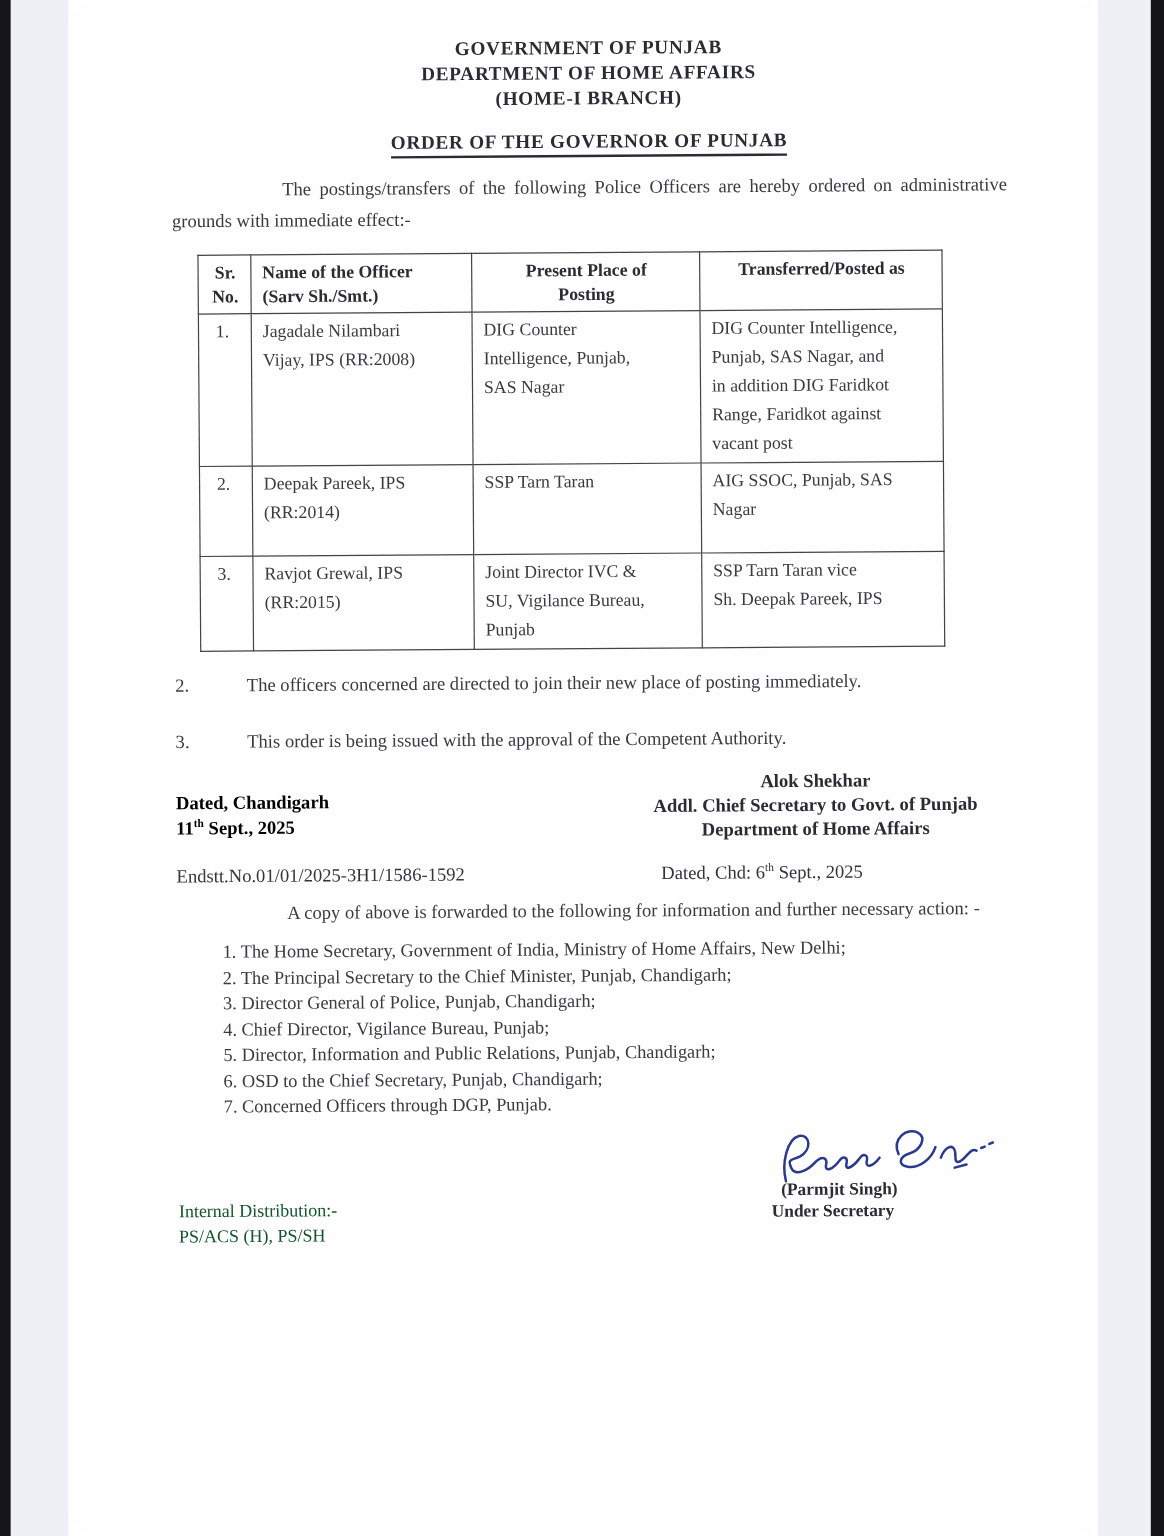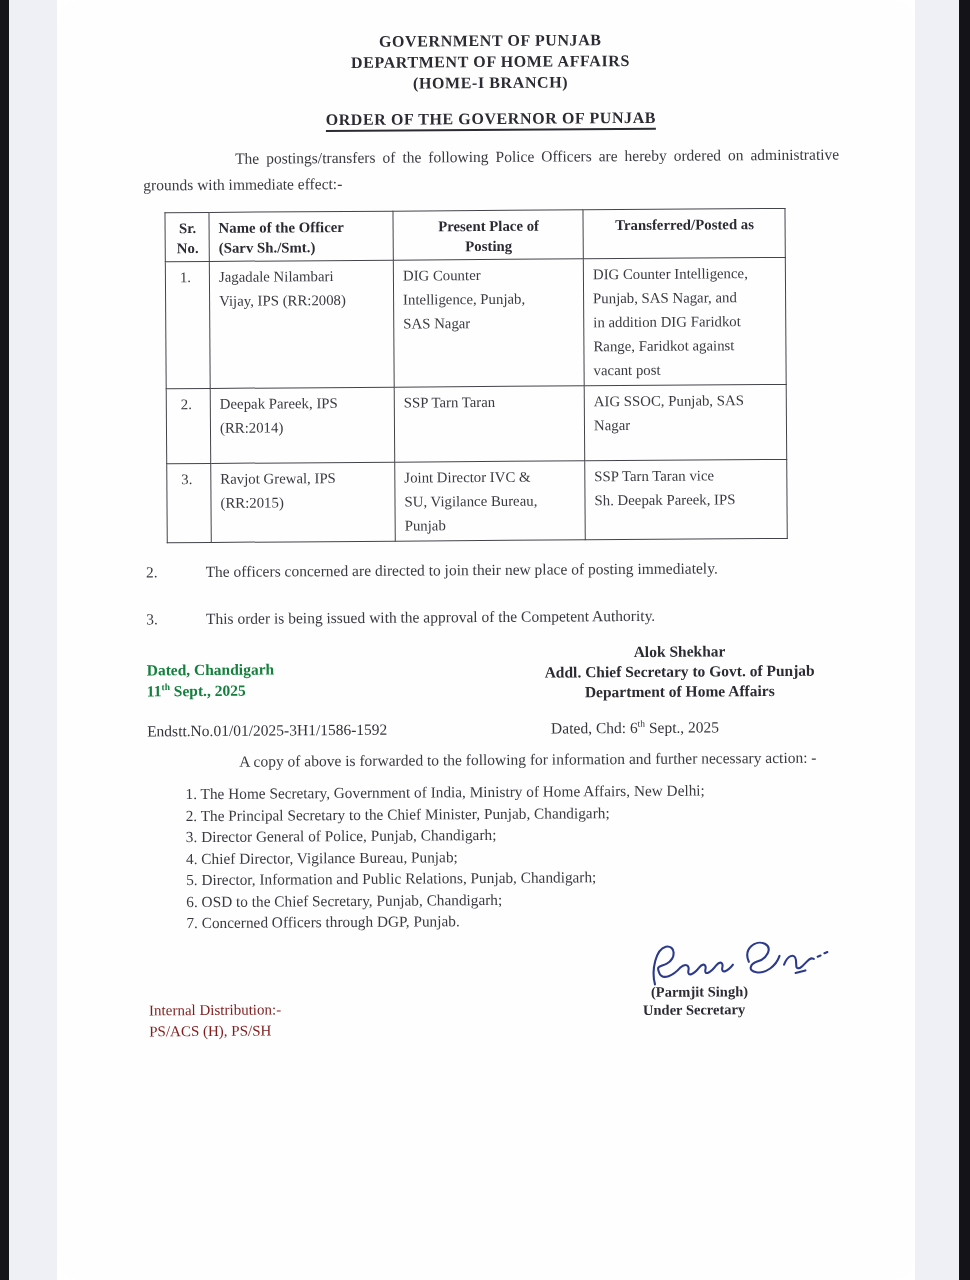--- a/index.html
+++ b/index.html
@@ -62,30 +62,30 @@
   .col-sr { width: 44px; }
   .col-name { width: 184px; }
   .col-present { width: 190px; }
   .col-transfer { width: 202px; }
   th.left, td.left { text-align: left; }
   th.center, td.center { text-align: center; }
   td.sr-cell { text-align: center; padding-left: 2px; padding-right: 6px; }
   .p2 { margin-top: 15px; }
   .p3 { margin-top: 20px; }
   .sig-row { display: flex; justify-content: space-between; align-items: flex-start; margin-top: 13px; }
-  .dated-left { font-weight: 700; font-size: 15.5px; line-height: 21px; margin-top: 14px; color: #15803d; }
+  .dated-left { font-weight: 700; font-size: 15.5px; line-height: 21px; margin-top: 14px; color: #000000; }
   .signatory { text-align: center; font-weight: 700; font-size: 15.5px; line-height: 20px; margin-right: 28px; color: #2b2b33; }
   .sup { font-size: 9.5px; vertical-align: super; line-height: 0; }
   .endstt-row { display: flex; margin-top: 17px; font-size: 15.5px; }
   .endstt-no { width: 404px; }
   .forward { margin-top: 9px; line-height: 25px; }
   .cc-list { margin-top: 9px; margin-left: 38px; list-style: none; }
   .cc-list li { font-size: 15.3px; line-height: 21.5px; color: #3a3a42; }
   .bottom-row { display: flex; justify-content: space-between; align-items: flex-start; margin-top: 4px; }
-  .internal { font-size: 15px; line-height: 21px; margin-top: 62px; color: #7f1d1d; }
+  .internal { font-size: 15px; line-height: 21px; margin-top: 62px; color: #14532d; }
   .sign-block { width: 200px; margin-right: 2px; }
   .sign-scribble { display: block; margin-left: 4px; transform: rotate(-3deg); }
   .sign-name { font-weight: 700; font-size: 14.5px; line-height: 18px; margin-top: -4px; margin-left: 8px; color: #2b2b33; }
   .sign-title { font-weight: 700; font-size: 14.5px; line-height: 18px; margin-left: 0px; color: #2b2b33; }
 </style>
 </head>
 <body>
 
 <div class="edge-strip-left"></div>
 <div class="gutter-left"></div>

